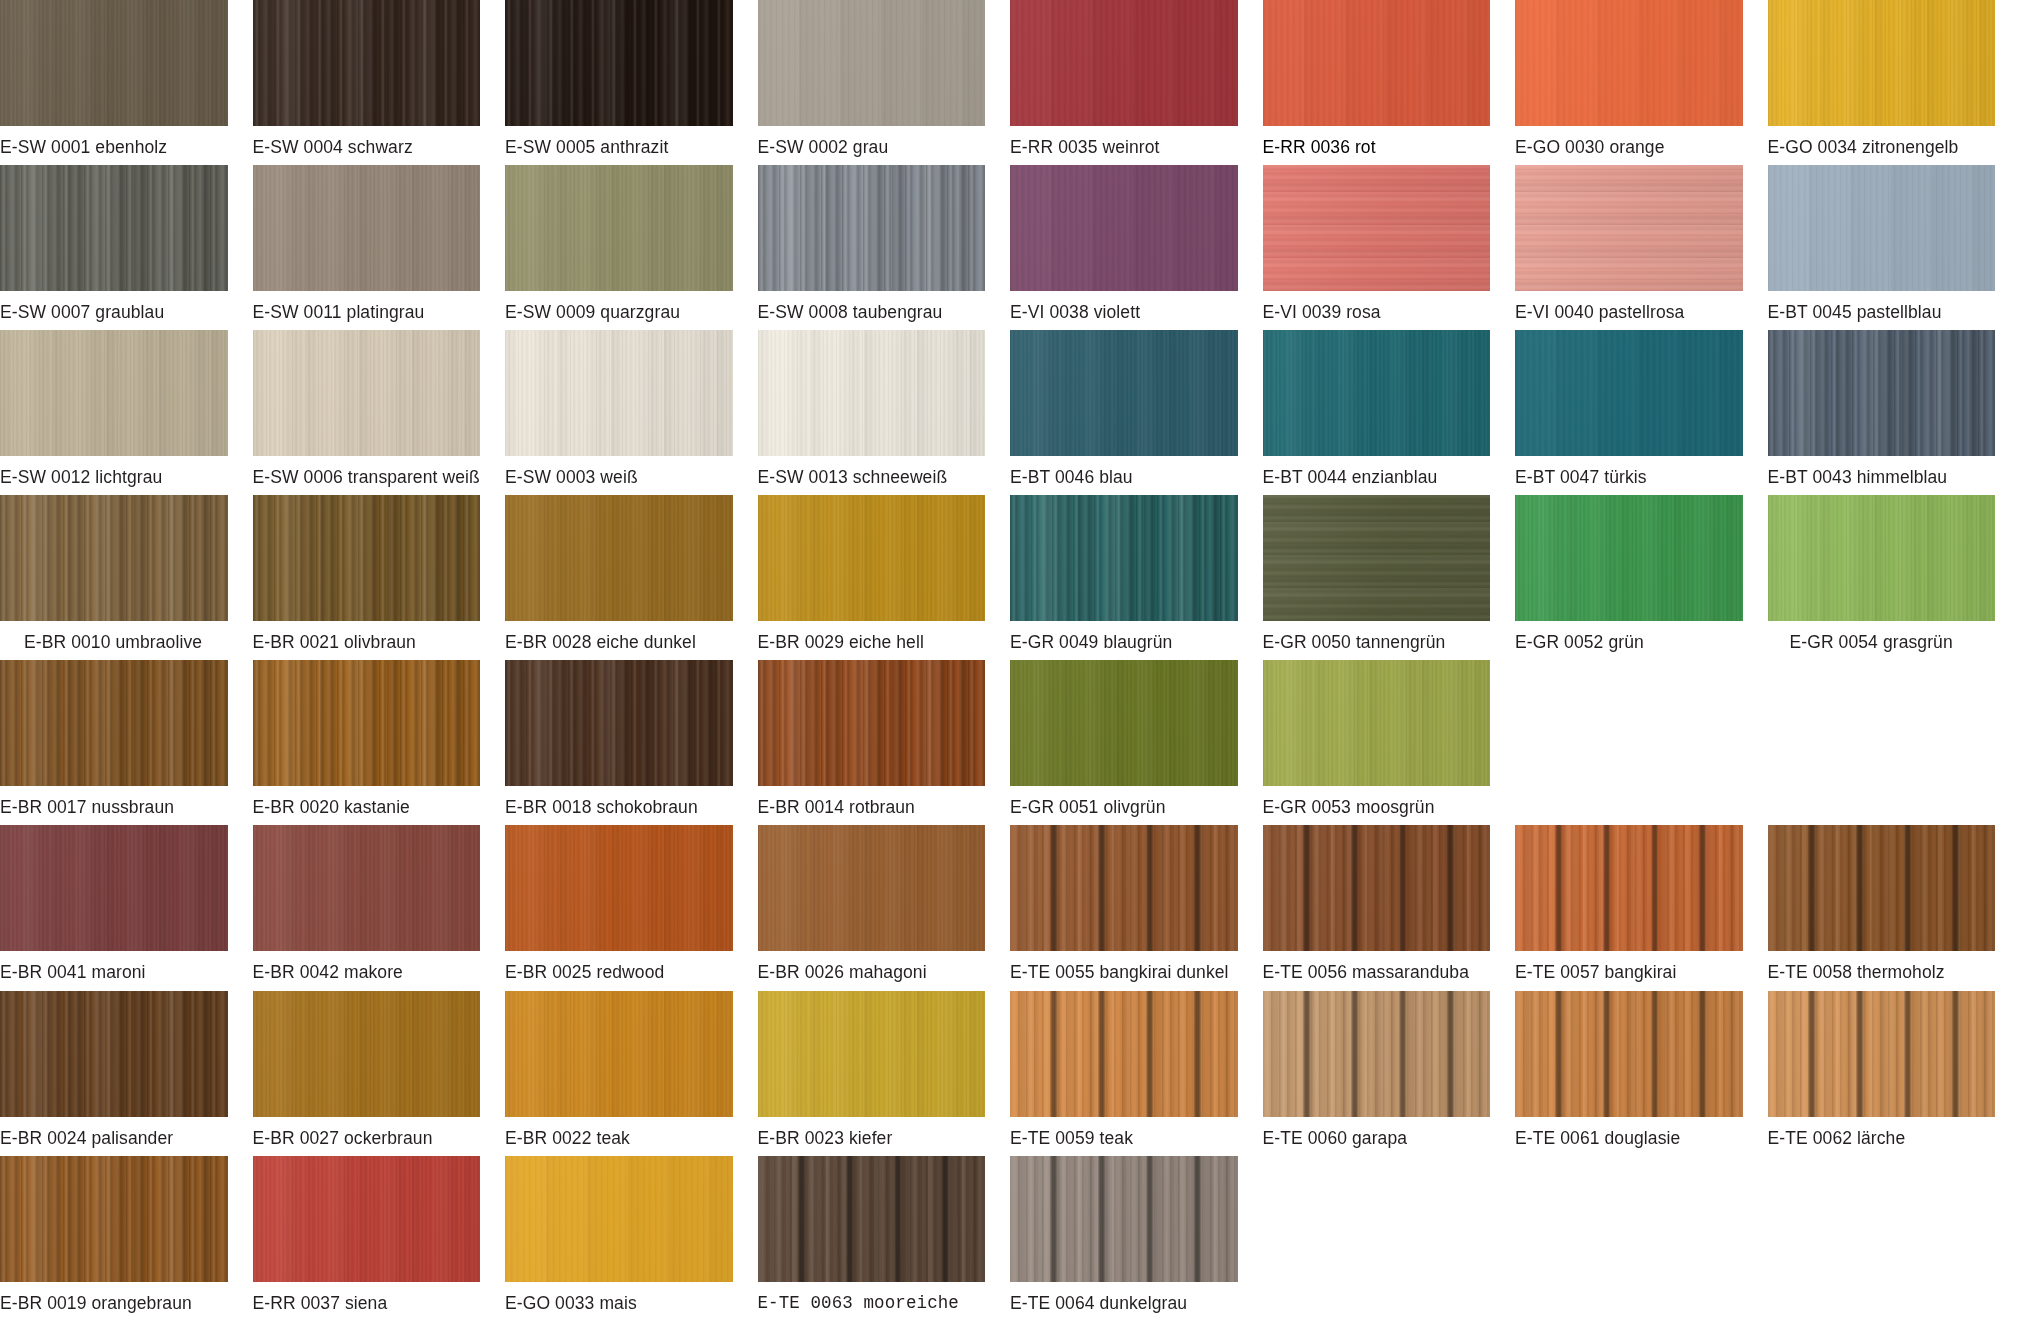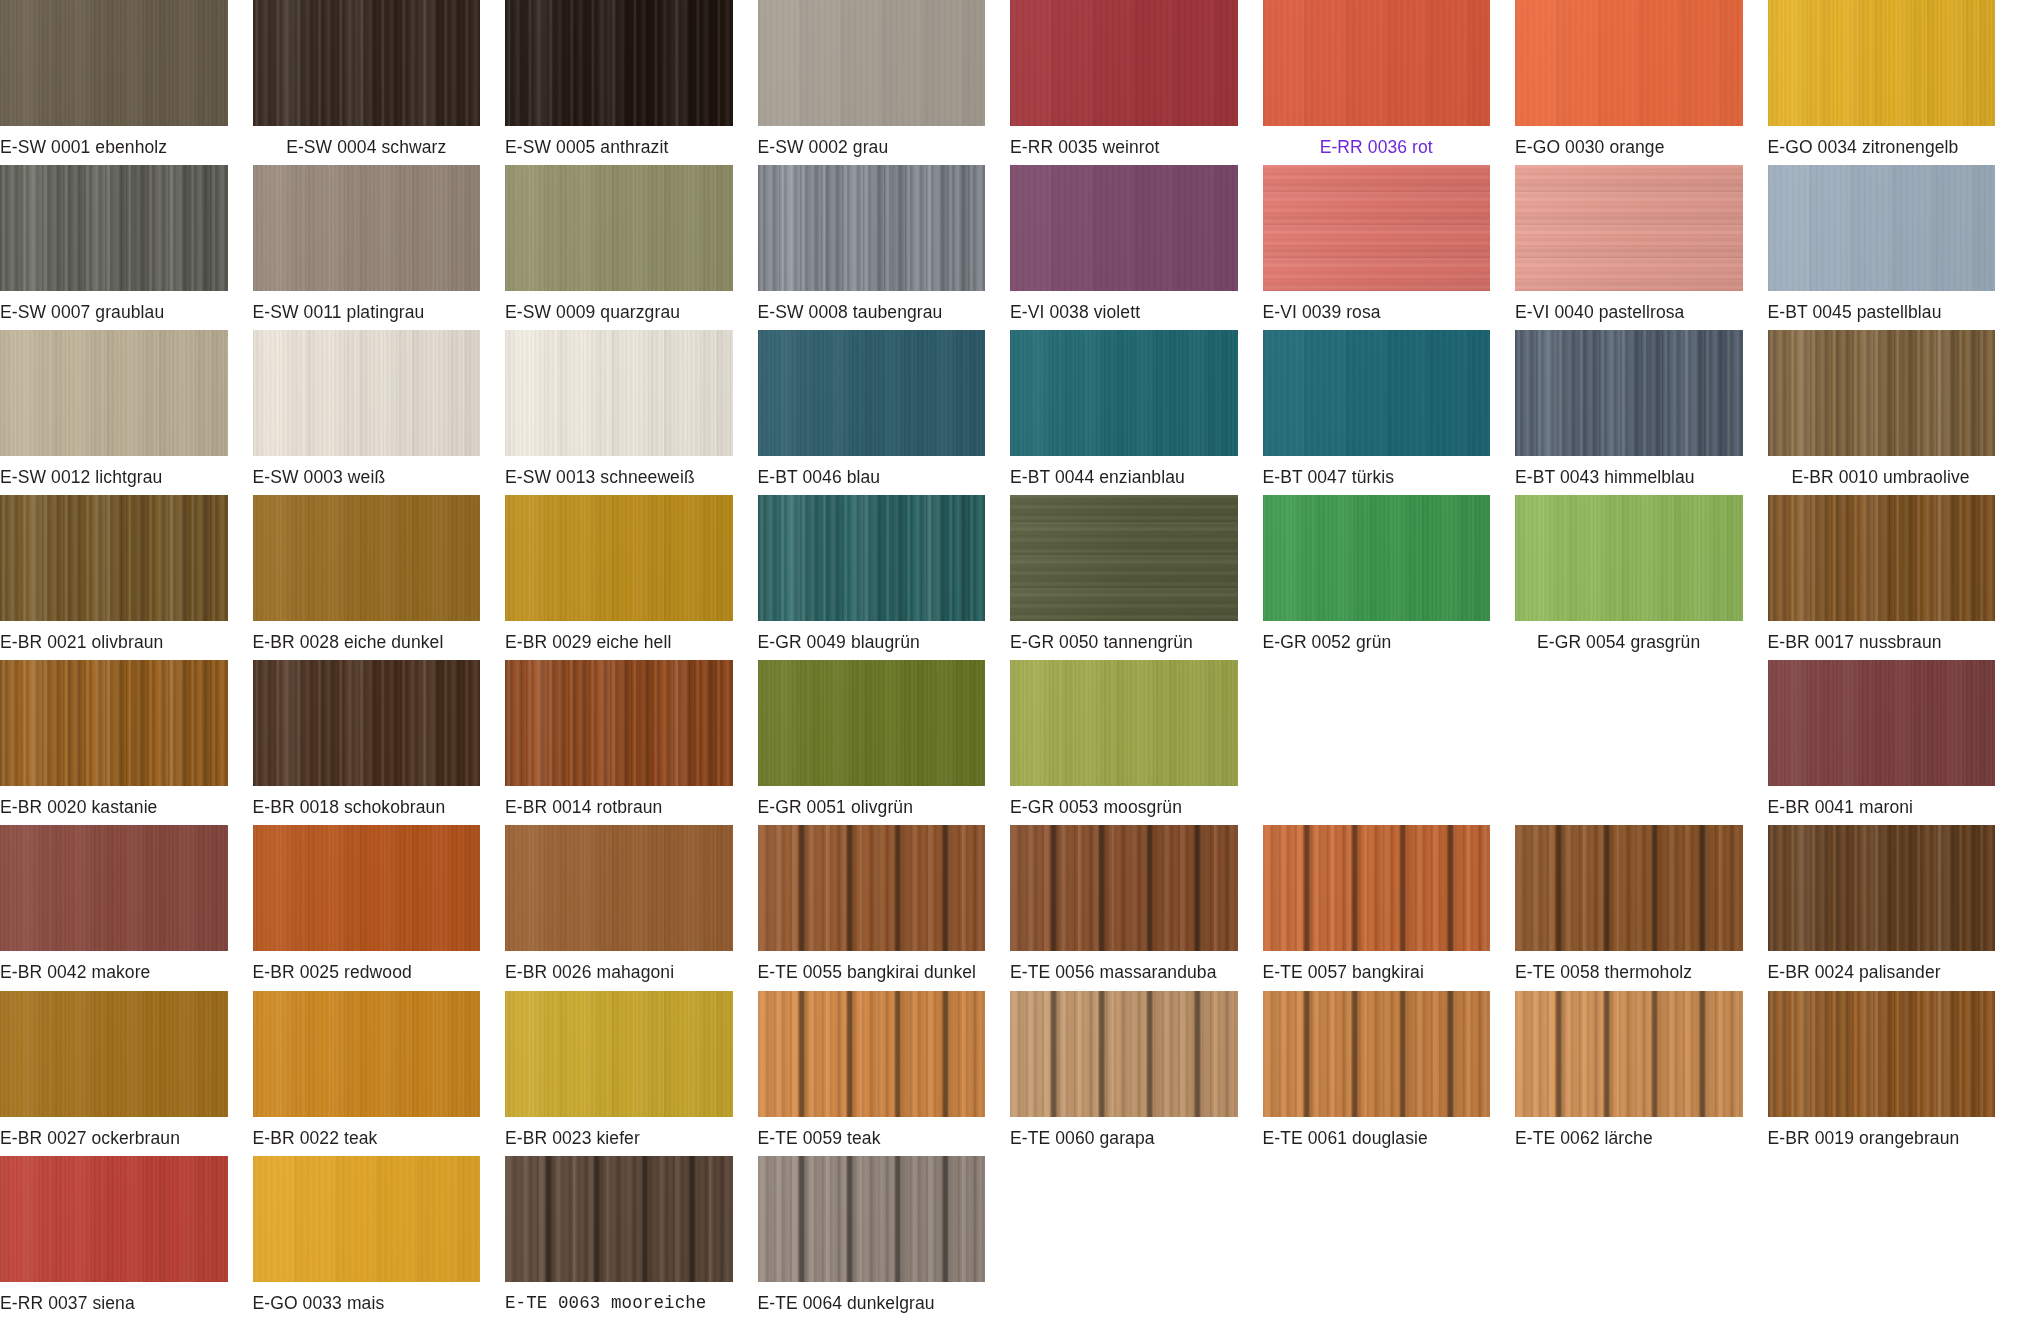--- a/index.html
+++ b/index.html
@@ -115,21 +115,21 @@
         <div class="grain v"></div>
         <div class="vig"></div>
       </div>
       <div class="label" style="color: rgb(35, 31, 32);">E-SW 0001 ebenholz</div>
     </div>
     <div class="cell">
       <div class="chip" title="schwarz" style="background: rgb(58, 42, 33);">
         <div class="grain vs"></div>
         <div class="vig"></div>
       </div>
-      <div class="label" style="color: rgb(35, 31, 32); text-align: center;">E-SW 0004 schwarz</div>
+      <div class="label" style="color: rgb(35, 31, 32);">E-SW 0004 schwarz</div>
     </div>
     <div class="cell">
       <div class="chip" title="anthrazit" style="background: rgb(36, 23, 16);">
         <div class="grain vs"></div>
         <div class="vig"></div>
       </div>
       <div class="label" style="color: rgb(35, 31, 32);">E-SW 0005 anthrazit</div>
     </div>
     <div class="cell">
       <div class="chip" title="grau" style="background: rgb(169, 161, 149);">
@@ -143,21 +143,21 @@
         <div class="grain flat"></div>
         <div class="vig"></div>
       </div>
       <div class="label" style="color: rgb(35, 31, 32);">E-RR 0035 weinrot</div>
     </div>
     <div class="cell">
       <div class="chip" title="rot" style="background: rgb(221, 91, 60);">
         <div class="grain flat"></div>
         <div class="vig"></div>
       </div>
-      <div class="label" style="color: #6d28d9; text-align: center;">E-RR 0036 rot</div>
+      <div class="label" style="color: #000000;">E-RR 0036 rot</div>
     </div>
     <div class="cell">
       <div class="chip" title="orange" style="background: rgb(239, 107, 62);">
         <div class="grain flat"></div>
         <div class="vig"></div>
       </div>
       <div class="label" style="color: rgb(35, 31, 32);">E-GO 0030 orange</div>
     </div>
     <div class="cell">
       <div class="chip" title="zitronengelb" style="background: rgb(233, 181, 38);">
@@ -221,20 +221,27 @@
         <div class="vig"></div>
       </div>
       <div class="label" style="color: rgb(35, 31, 32);">E-BT 0045 pastellblau</div>
     </div>
     <div class="cell">
       <div class="chip" title="lichtgrau" style="background: rgb(195, 183, 156);">
         <div class="grain v"></div>
         <div class="vig"></div>
       </div>
       <div class="label" style="color: rgb(35, 31, 32);">E-SW 0012 lichtgrau</div>
+    </div>
+    <div class="cell">
+      <div class="chip" title="transparent weiß" style="background: rgb(222, 210, 189);">
+        <div class="grain v"></div>
+        <div class="vig"></div>
+      </div>
+      <div class="label" style="color: rgb(35, 31, 32);">E-SW 0006 transparent weiß</div>
     </div>
     <div class="cell">
       <div class="chip" title="weiß" style="background: rgb(239, 232, 220);">
         <div class="grain v"></div>
         <div class="vig"></div>
       </div>
       <div class="label" style="color: rgb(35, 31, 32);">E-SW 0003 weiß</div>
     </div>
     <div class="cell">
       <div class="chip" title="schneeweiß" style="background: rgb(244, 239, 228);">

